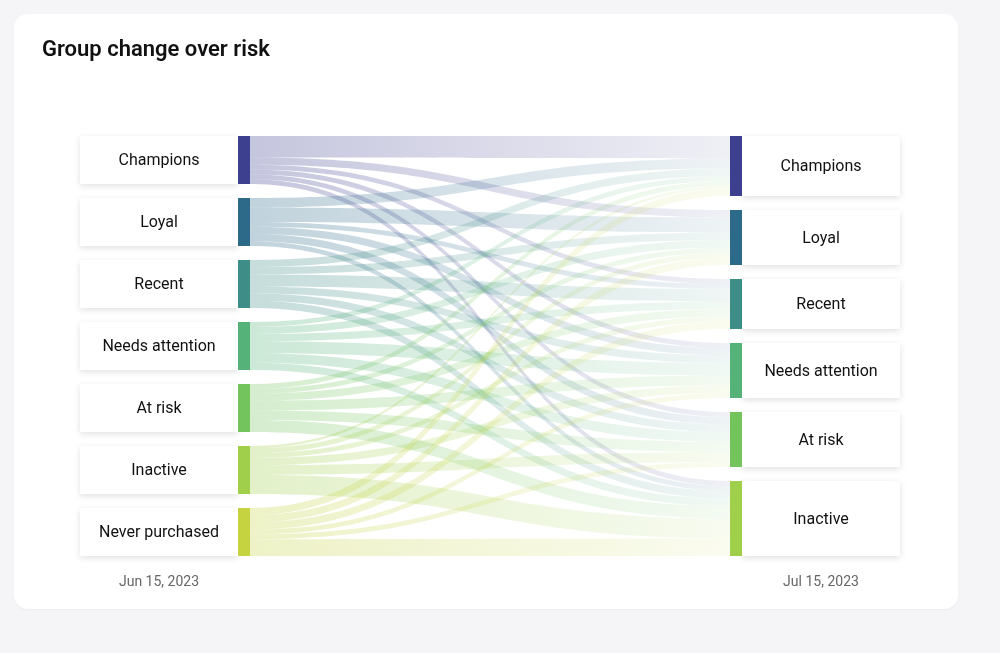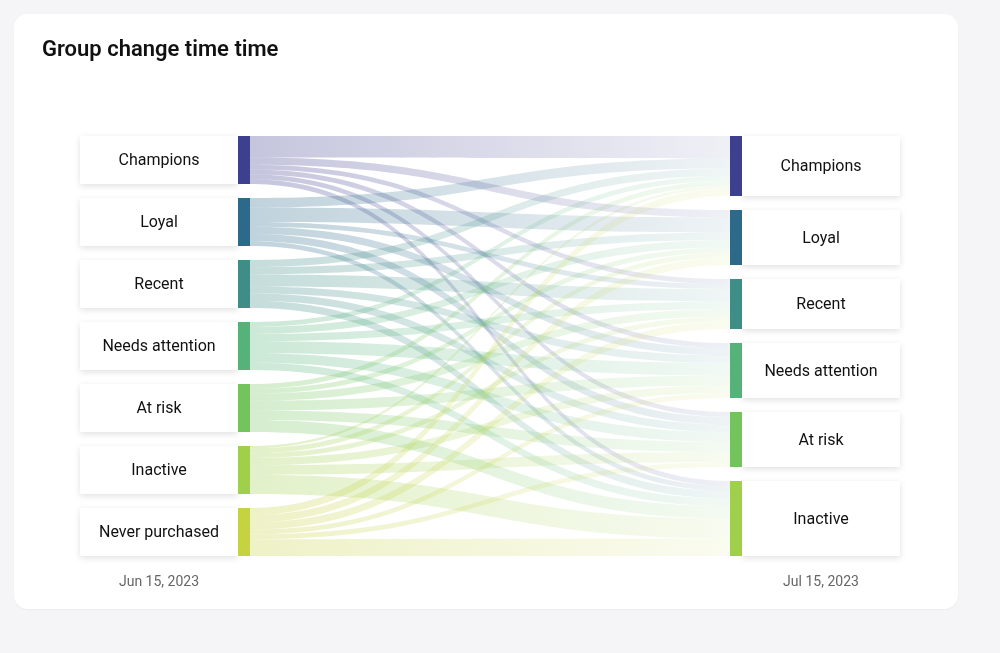--- a/index.html
+++ b/index.html
@@ -8,21 +8,21 @@
 svg{display:block;}
 .node rect.box{fill:#fff;stroke:none;}
 .node .shadow{filter:url(#sh);}
 .node text{font-size:16px;fill:#111;}
 .axis-label{font-size:14px;fill:#666;}
 </style>
 </head>
 <body>
 
 <div class="card">
-  <h2 class="title">Group change time time</h2>
+  <h2 class="title">Group change over risk</h2>
   <svg id="sankey" width="900" height="540">
     <defs>
       <filter id="sh" x="-20%" y="-20%" width="140%" height="160%">
         <feDropShadow dx="0" dy="2" stdDeviation="3" flood-color="#000" flood-opacity="0.12"></feDropShadow>
       </filter>
     <linearGradient id="grad0" x1="0" x2="1" y1="0" y2="0">
           <stop offset="0%" stop-color="#3d3f8f" stop-opacity="0.30"></stop>
           <stop offset="100%" stop-color="#3d3f8f" stop-opacity="0.08"></stop>
         </linearGradient>
         <linearGradient id="grad1" x1="0" x2="1" y1="0" y2="0">

